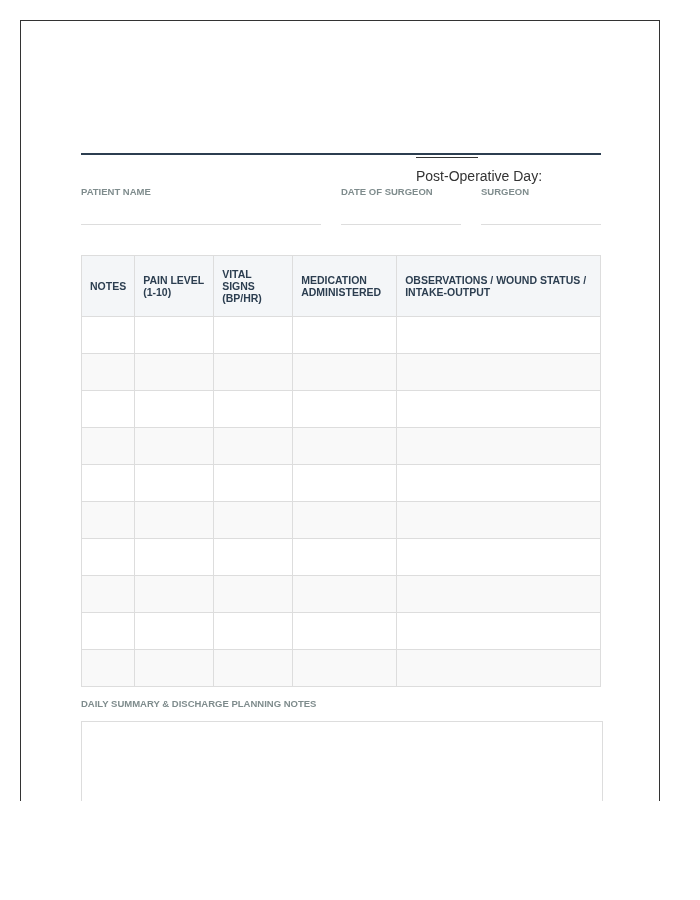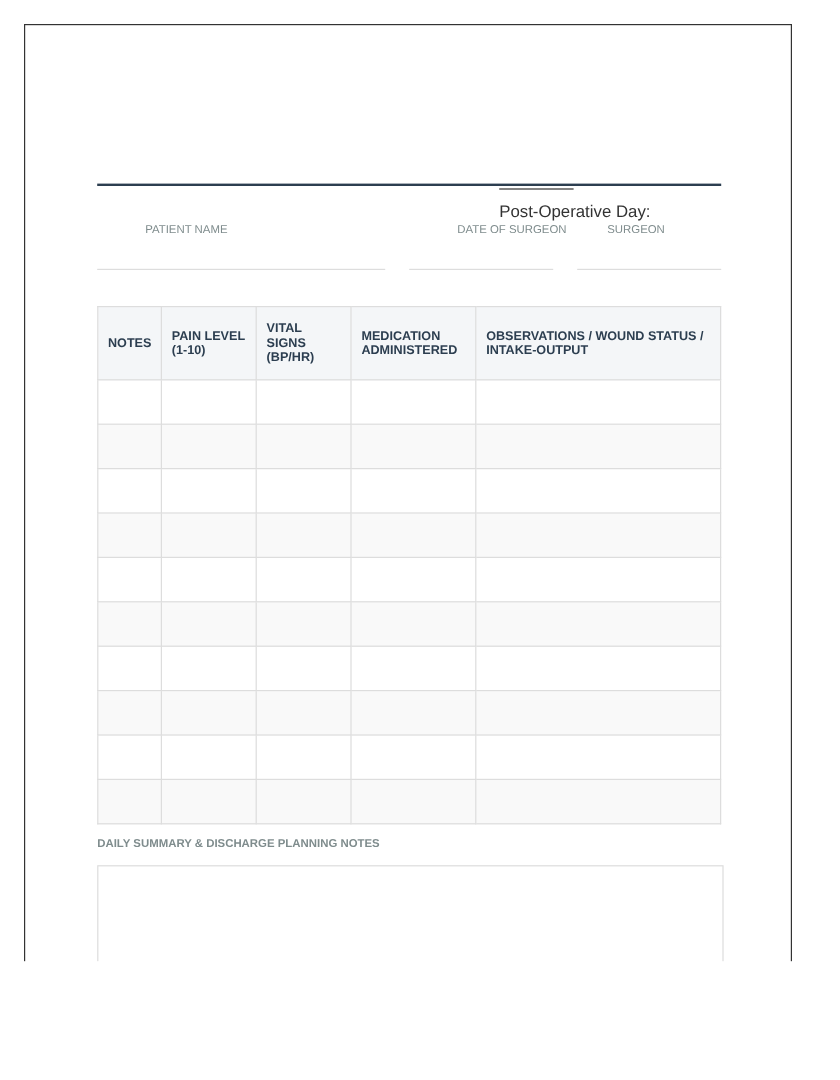--- a/index.html
+++ b/index.html
@@ -3,21 +3,21 @@
 <meta charset="utf-8">
 <style>
   html, body { margin:0; padding:0; background:#ffffff; }
   body { width:700px; height:900px; position:relative; overflow:hidden; font-family:"Liberation Sans", sans-serif; }
   .page { position:absolute; left:20px; top:20px; width:640px; height:800px; border:1px solid #333; border-bottom:none; box-sizing:border-box; background:#fff; }
   .clip { position:absolute; left:0; top:801px; width:700px; height:99px; background:#fff; }
   .title { position:absolute; left:81px; top:82px; font-size:22px; font-weight:bold; color:#2c3e50; letter-spacing:1px; line-height:31px; }
   .postop { position:absolute; left:416px; top:124px; font-size:14px; color:#333;margin-top:44px; }
   .postop-line { position:absolute; left:416px; top:157px; width:62px; height:1px; background:#333; }
   .rule { position:absolute; left:81px; top:153px; width:520px; height:2px; background:#2c3e50; }
-  .field-label { position:absolute; top:186px; font-size:9.5px; font-weight:normal; color:#7f8c8d;margin-left:40px; }
+  .field-label { position:absolute; top:186px; font-size:9.5px; font-weight:bold; color:#7f8c8d; }
   .field-line { position:absolute; top:224px; height:1px; background:#ddd; }
   table { position:absolute; left:81px; top:255px; width:520px; border-collapse:collapse; }
   th, td { border:1px solid #ddd; }
   th { background:#f4f6f8; height:60px; text-align:left; vertical-align:middle; font-size:10.5px; font-weight:bold; color:#2c3e50; padding:0 8px; line-height:12px; }
   td { height:34px; }
   tr.alt td { background:#f9f9f9; }
   .notes-label { position:absolute; left:81px; top:698px; font-size:9.5px; font-weight:bold; color:#7f8c8d;text-align:right; }
   .notes-box { position:absolute; left:81px; top:721px; width:522px; height:100px; border:1px solid #ddd; box-sizing:border-box; }
 </style>
 </head>
@@ -28,21 +28,21 @@
 <div class="title">
 </div>
 <div class="postop">Post-Operative Day:</div>
 <div class="rule"></div>
 <div class="postop-line"></div>
 
 <div class="field-label" style="left:81px">PATIENT NAME</div>
 <div class="field-line" style="left:81px;width:240px"></div>
 <div class="field-label" style="left:341px">DATE OF SURGEON</div>
 <div class="field-line" style="left:341px;width:120px"></div>
-<div class="field-label" style="left:466px">SURGEON</div>
+<div class="field-label" style="left:481px">SURGEON</div>
 <div class="field-line" style="left:481px;width:120px"></div>
 
 <table>
   <thead>
     <tr>
       <th style="width:36px">NOTES</th>
       <th style="width:62px">PAIN LEVEL (1-10)</th>
       <th style="width:62px">VITAL SIGNS (BP/HR)</th>
       <th style="width:87px">MEDICATION ADMINISTERED</th>
       <th>OBSERVATIONS / WOUND STATUS / INTAKE-OUTPUT</th>

